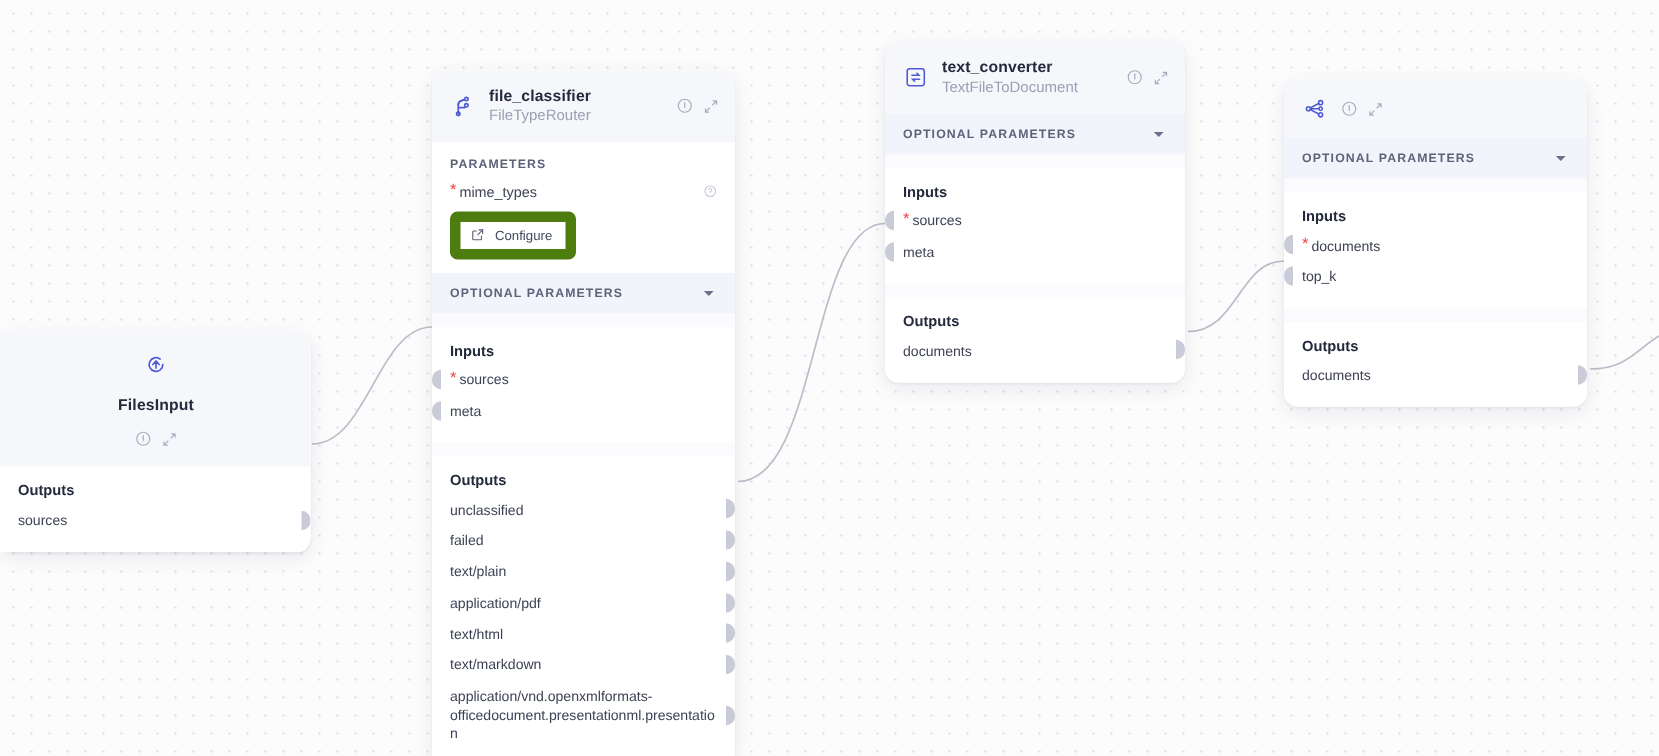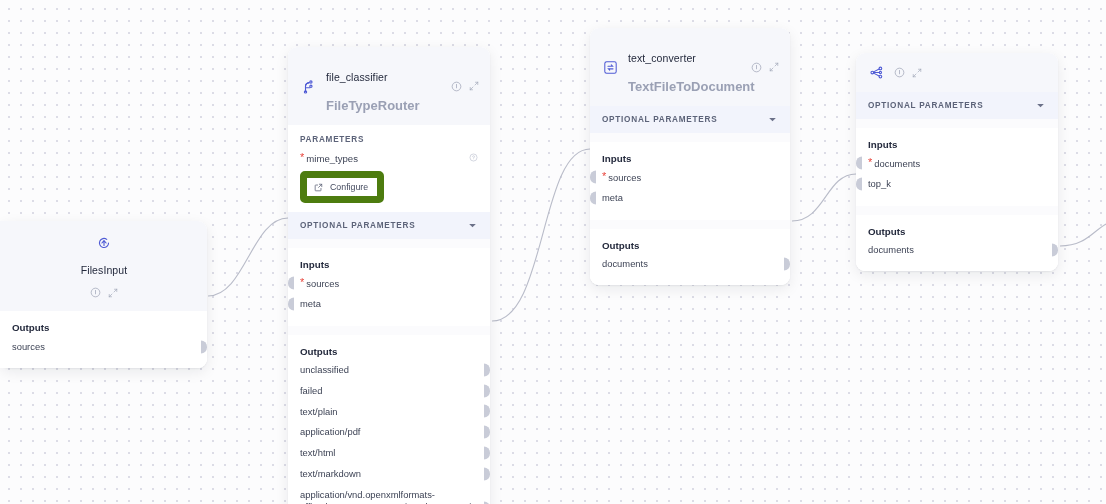--- a/index.html
+++ b/index.html
@@ -58,32 +58,30 @@
   }
   .head-icon {
     width: 17px; height: 17px;
     flex: 0 0 17px;
     display: flex; align-items: center; justify-content: center;
     color: #4f5bd5;
   }
   .head-text { flex: 1 1 auto; min-width: 0; line-height: 1.15; }
   .head-title {
     font-size: 10.5px;
-    font-weight: normal;
+    font-weight: bold;
     color: #242a3d;
     letter-spacing: .1px;
     white-space: nowrap;
-    margin-top: 13px;
   }
   .head-sub {
-    font-size: 13px;
+    font-size: 10px;
     color: #9aa0b4;
-    margin-top: 16px;
+    margin-top: 2px;
     white-space: nowrap;
-    font-weight: bold;
   }
   .head-actions {
     display: flex; align-items: center; gap: 7px;
     flex: 0 0 auto;
     color: #a8adbe;
   }
   .head-actions svg { display: block; }
 
   
   .node-head.single { padding-top: 13px; padding-bottom: 13px; flex-direction: column; }

